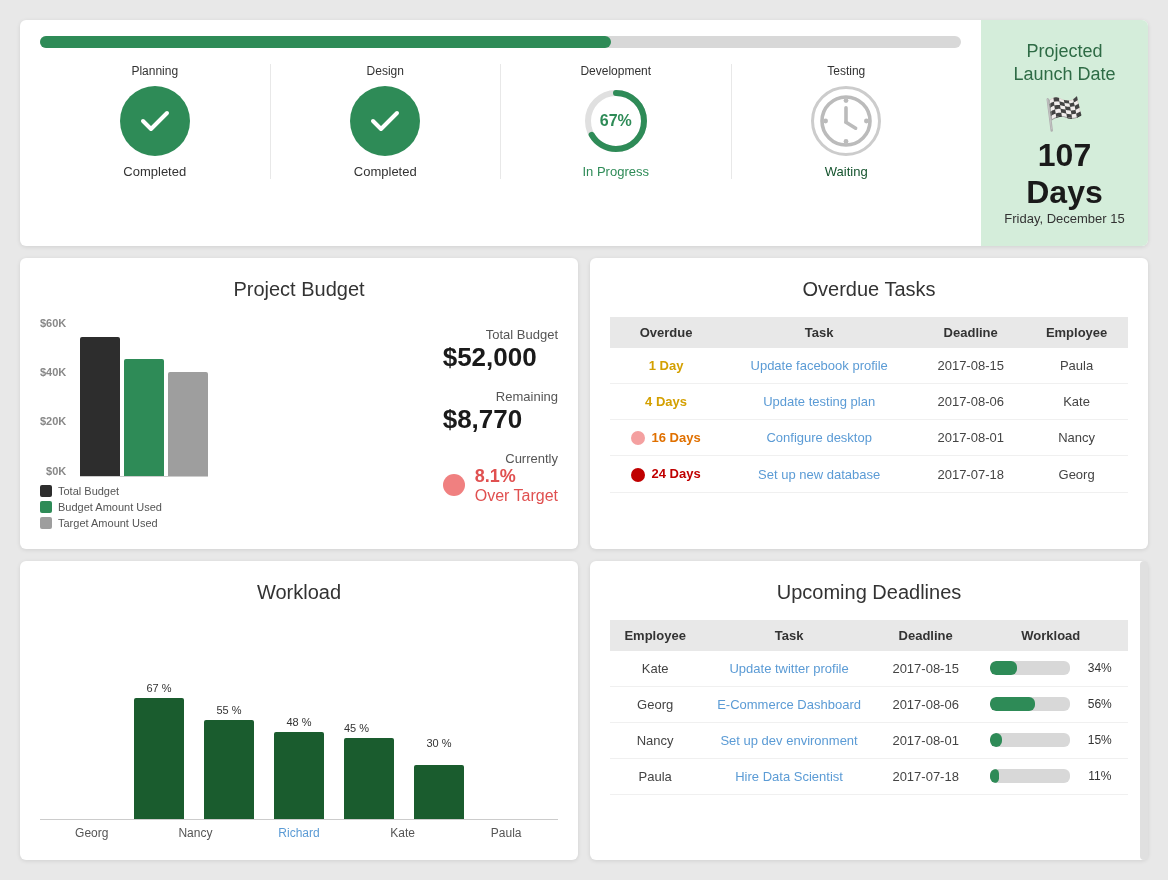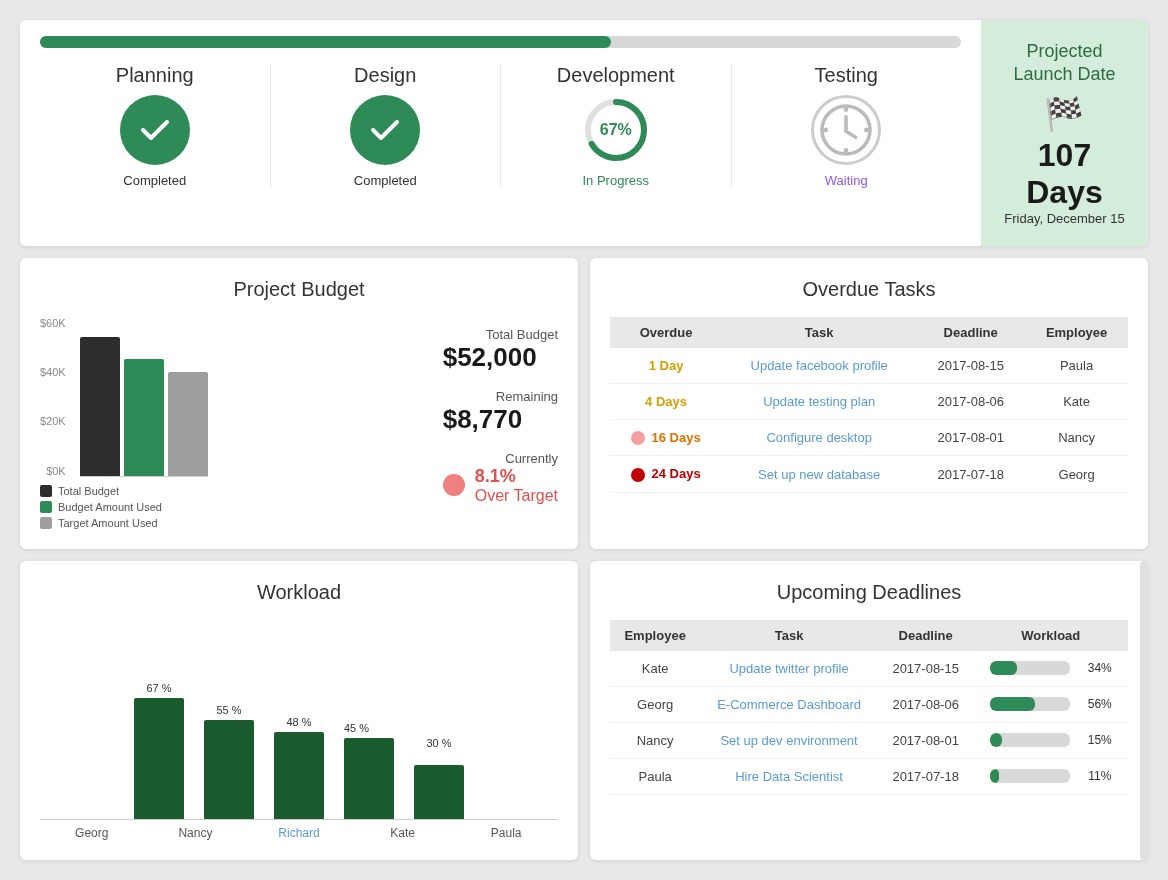--- a/index.html
+++ b/index.html
@@ -52,21 +52,21 @@
       display: flex;
       flex-direction: column;
       align-items: center;
       gap: 8px;
       flex: 1;
       border-right: 1px solid #e8e8e8;
       padding: 0 10px;
     }
     .phase:last-child { border-right: none; }
     .phase-title {
-      font-size: 20px;
+      font-size: 12px;
       color: #333;
       font-weight: normal;
     }
     .phase-icon-completed {
       width: 70px;
       height: 70px;
       border-radius: 50%;
       background: #2e8b57;
       display: flex;
       align-items: center;
@@ -92,21 +92,21 @@
     .phase-status-progress { color: #2e8b57; font-size: 13px; }
     .phase-icon-waiting {
       width: 70px;
       height: 70px;
       border-radius: 50%;
       border: 3px solid #ccc;
       display: flex;
       align-items: center;
       justify-content: center;
     }
-    .phase-status-waiting { color: #8b5cf6; font-size: 13px; }
+    .phase-status-waiting { color: #14532d; font-size: 13px; }
 
     .projected-launch {
       background: #d4edda;
       width: 167px;
       display: flex;
       flex-direction: column;
       align-items: center;
       justify-content: center;
       padding: 20px;
       text-align: center;
@@ -425,21 +425,21 @@
       <div class="projected-launch-date">Friday, December 15</div>
     </div>
   </div>
 
   <div class="middle-section">
 
     <div class="card">
       <div class="card-title">Project Budget</div>
       <div class="budget-content">
         <div class="budget-chart">
-          <div style="display:flex; gap:8px; align-items:flex-end;">
+          <div style="display:flex; gap:8px; align-items:flex-end;font-weight:bold;">
             <div class="y-axis">
               <span>$60K</span>
               <span>$40K</span>
               <span>$20K</span>
               <span>$0K</span>
             </div>
             <div class="chart-area">
               <div class="bars-group">
                 <div class="bar bar-dark" style="height: 139px;"></div>
                 <div class="bar bar-green" style="height: 117px;"></div>

